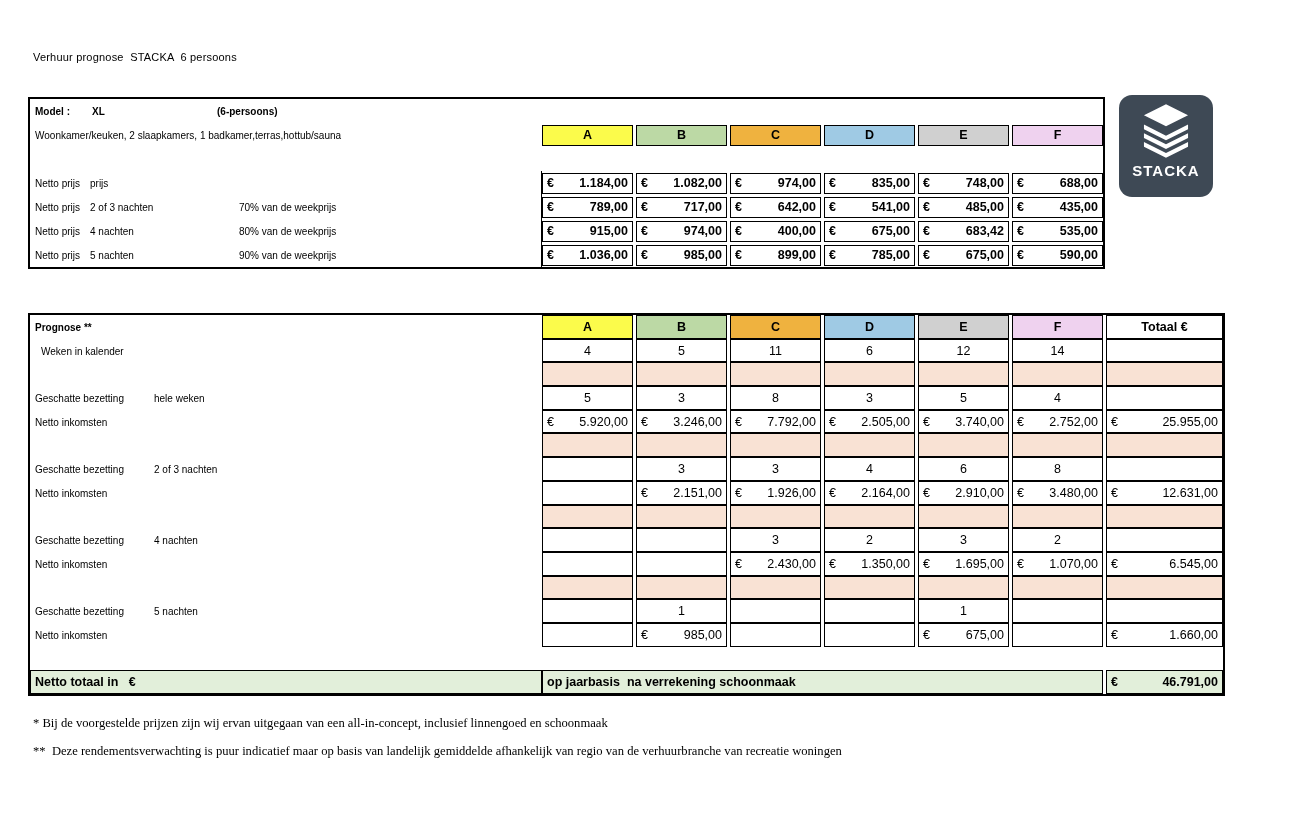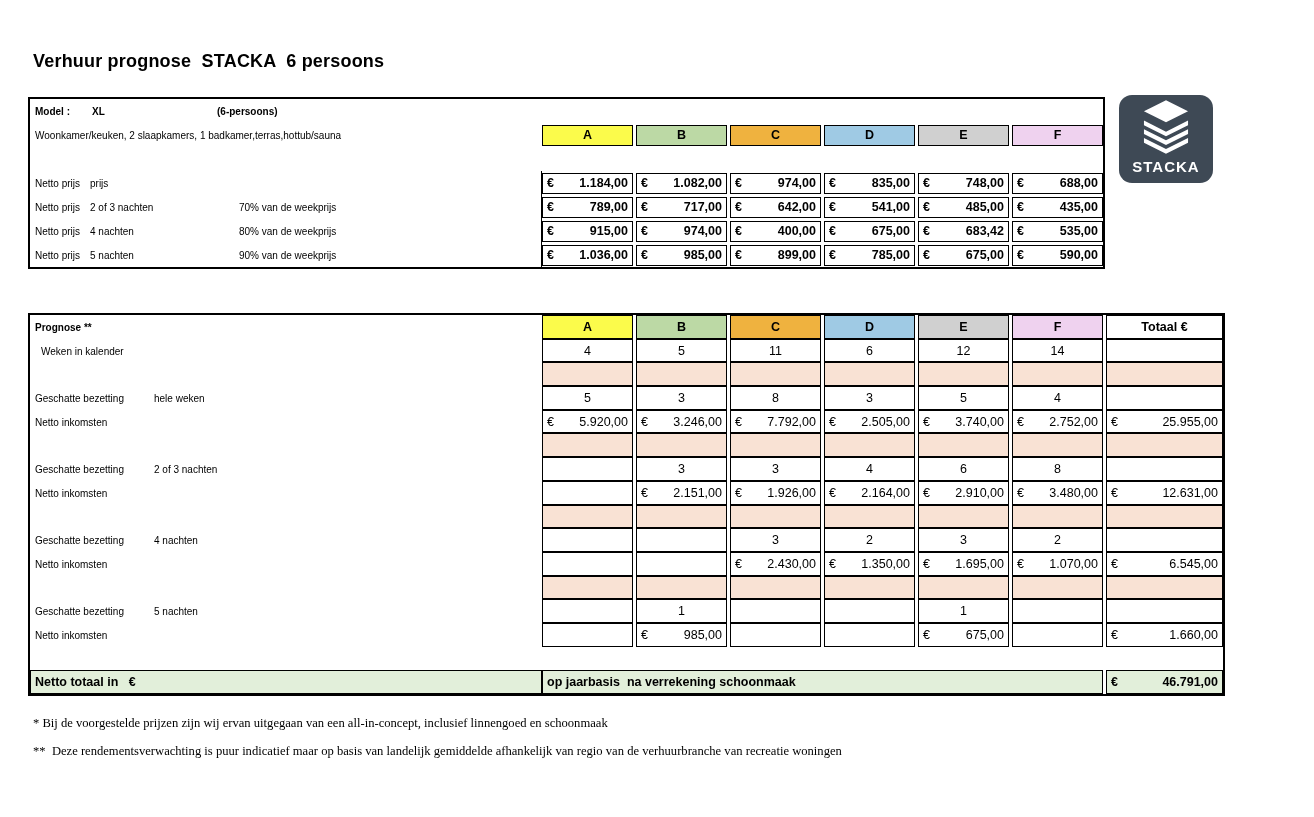--- a/index.html
+++ b/index.html
@@ -1,19 +1,19 @@
 <!DOCTYPE html>
 <html><head>
 <meta charset="utf-8">
 <style>
   html,body{margin:0;padding:0;background:#ffffff;}
   body{width:1314px;height:817px;font-family:"Liberation Sans",sans-serif;color:#000;}
   .canvas{position:relative;width:1314px;height:817px;background:#fff;overflow:hidden;}
 
-  .title{position:absolute;left:33px;top:51px;font-size:18px;font-weight:bold;white-space:pre;letter-spacing:.2px;}
+  .title{position:absolute;left:33px;top:51px;font-size:11px;font-weight:normal;white-space:pre;letter-spacing:.2px;}
 
   
   .tbl{position:absolute;border:2px solid #000;background:#fff;box-sizing:border-box;}
   #model-table{left:28px;top:97px;width:1077px;}
   #prognose-table{left:28px;top:313px;width:1197px;}
 
   .row{display:flex;align-items:center;position:relative;}
   .mrow{height:24px;}
   .prow{height:23.7px;}
 
@@ -37,22 +37,22 @@
   .cA{background:#FBFB4B;}
   .cB{background:#BCD9A5;}
   .cC{background:#EFB23F;}
   .cD{background:#9FCAE4;}
   .cE{background:#D0D0D0;}
   .cF{background:#EFD2EF;}
   .salmon{background:#F9E2D4;}
   .green{background:#E2EFDA;}
 
   
-  .logo{position:absolute;left:1119px;top:95px;width:94px;height:88px;background:#3E4955;border-radius:13px;
-        display:flex;flex-direction:column;align-items:center;justify-content:flex-end;padding-bottom:8px;box-sizing:border-box;}
+  .logo{position:absolute;left:1119px;top:95px;width:94px;height:102px;background:#3E4955;border-radius:13px;
+        display:flex;flex-direction:column;align-items:center;justify-content:flex-end;padding-bottom:18px;box-sizing:border-box;}
   .logo-icon{width:58px;height:58px;margin-bottom:2px;}
   .logo-text{color:#fff;font-weight:bold;font-size:15px;letter-spacing:1px;}
 
   .footnote{position:absolute;left:33px;font-size:12.6px;white-space:pre;font-family:Liberation Serif, serif;}
 </style>
 </head>
 <body>
 
 <div class="canvas">
 

